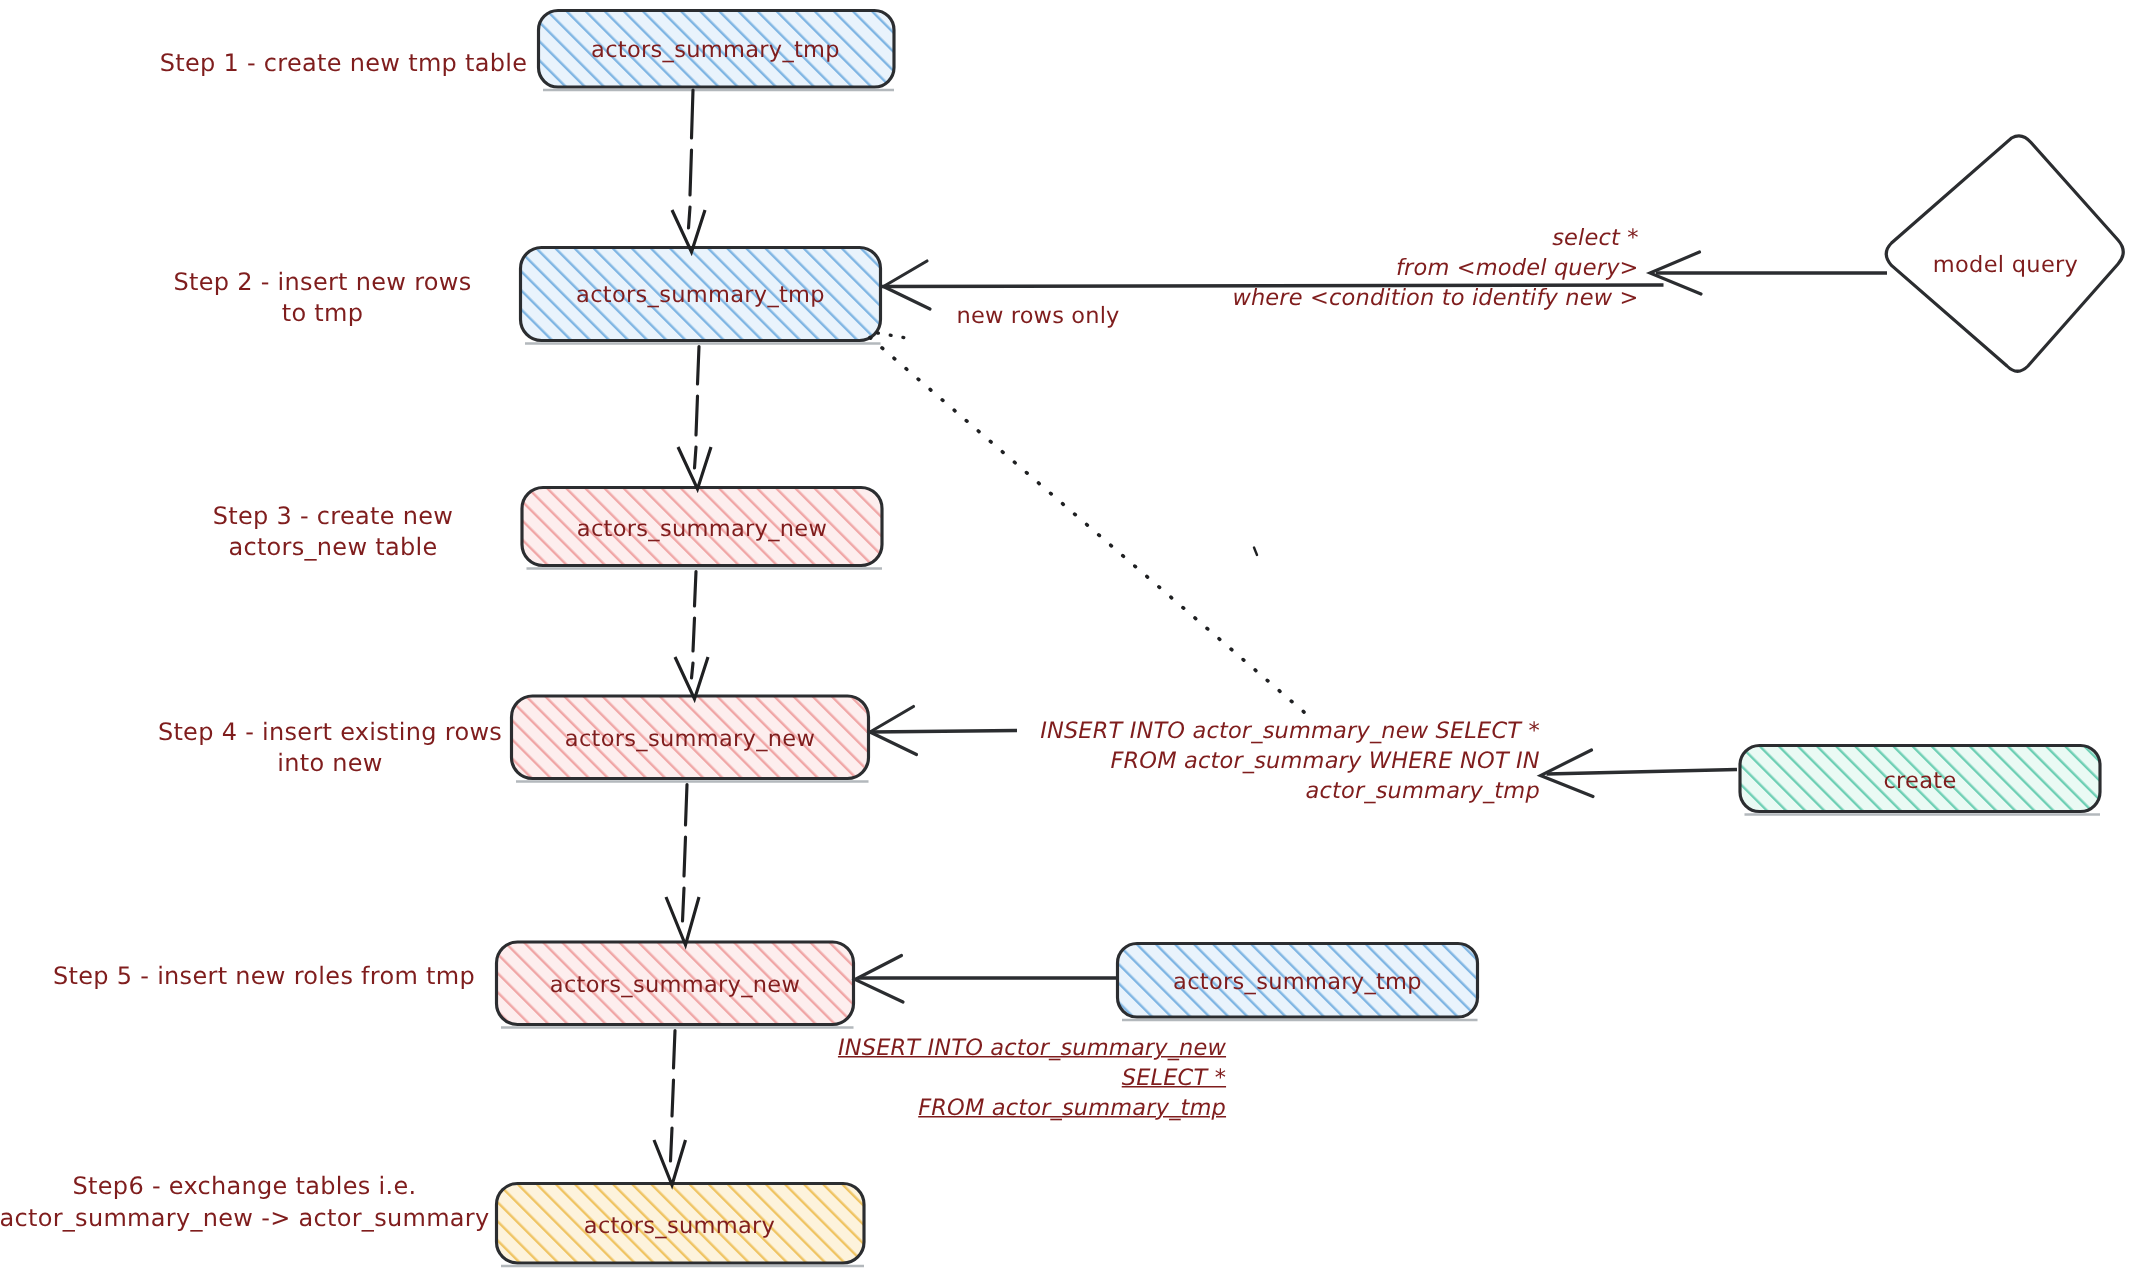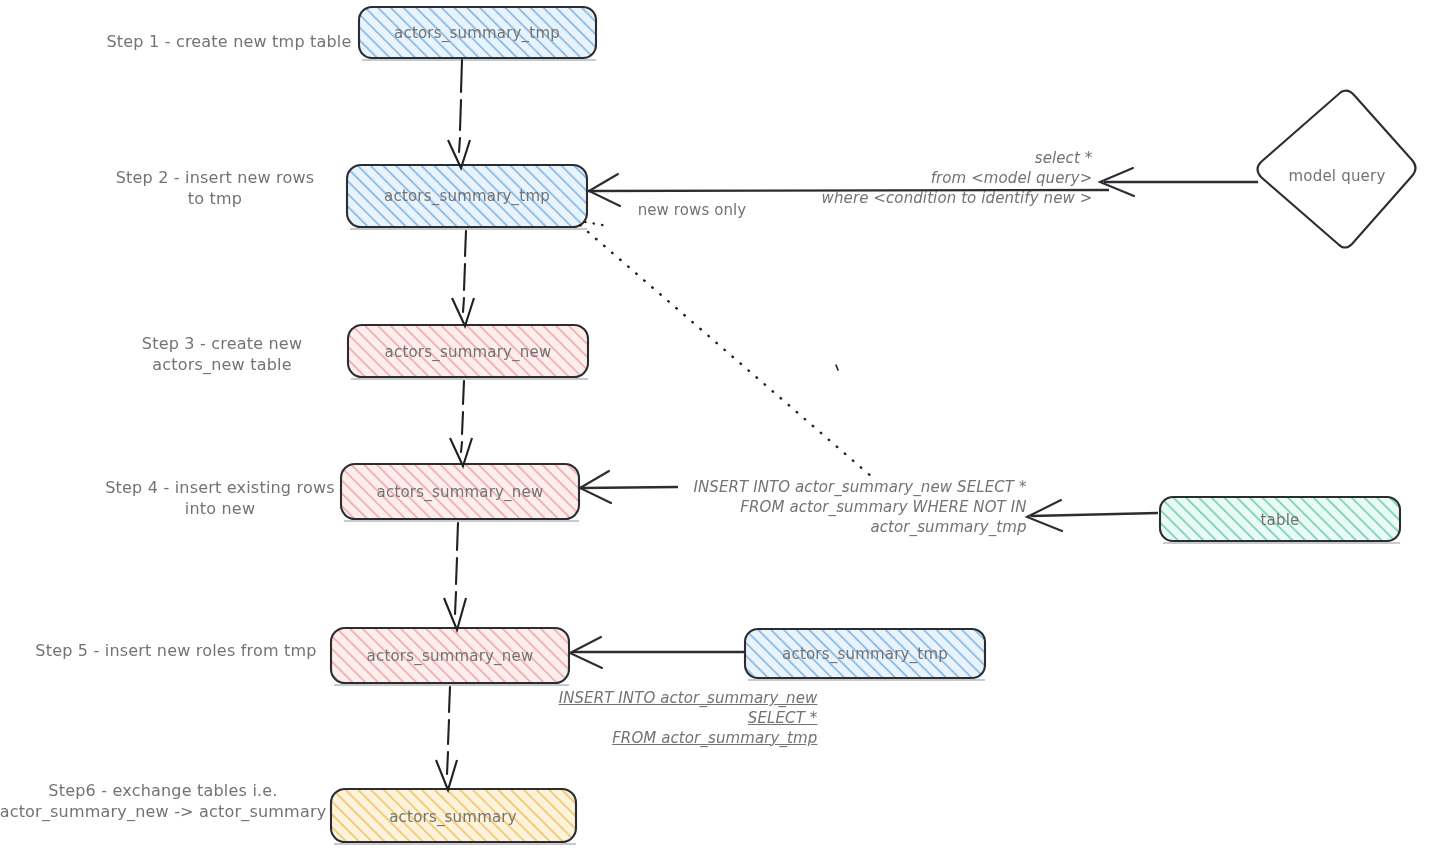--- a/index.html
+++ b/index.html
@@ -17,21 +17,21 @@
   #canvas {
     position: absolute;
     left: 0; top: 0;
     width: 1432px;
     height: 850px;
   }
   .node-label,
   .step-label,
   .edge-label {
     position: absolute;
-    color: #737373;
+    color: #7f1d1d;
     font-family: "DejaVu Sans", sans-serif;
     white-space: pre;
     line-height: 1.32;
     pointer-events: none;
   }
   .node-label {
     font-size: 15px;
     text-align: left;
     letter-spacing: 0.2px;
   }
@@ -174,21 +174,21 @@
     <path d="M601,637 L570,653 L602,668" stroke-width="2.1" stroke-linecap="round"></path>
   </g>
 
   <g>
     <path d="M836,365 L838,370" stroke="#1f2022" stroke-width="1.6" stroke-linecap="round"></path>
   </g>
 </svg>
 
 <div class="step-label center-x" style="left:229px; top:31px;">Step 1 - create new tmp table</div>
 
-<div class="step-label center-x" style="left:215px; top:167px;">Step 2 - insert new rows
+<div class="step-label center-x" style="left:215px; top:177px;">Step 2 - insert new rows
 to tmp</div>
 
 <div class="step-label center-x" style="left:222px; top:333px;text-align:center;">Step 3 - create new
 actors_new table</div>
 
 <div class="step-label center-x" style="left:200px; top:477px;margin-left:20px;">Step 4 - insert existing rows
 into new</div>
 
 <div class="step-label center-x" style="left:176px; top:640px;">Step 5 - insert new roles from tmp</div>
 
@@ -202,21 +202,21 @@
 <div class="node-label center-x" style="left:468px; top:343px;">actors_summary_new</div>
 
 <div class="node-label center-x" style="left:460px; top:483px;">actors_summary_new</div>
 
 <div class="node-label center-x" style="left:450px; top:647px;">actors_summary_new</div>
 
 <div class="node-label center-x" style="left:453px; top:808px;">actors_summary</div>
 
 <div class="node-label center-x" style="left:1337px; top:167px;">model query</div>
 
-<div class="node-label center-x" style="left:1280px; top:511px;">table</div>
+<div class="node-label center-x" style="left:1280px; top:511px;">create</div>
 
 <div class="node-label center-x" style="left:865px; top:645px;">actors_summary_tmp</div>
 
 <div class="edge-label center-x" style="left:692px; top:201px;">new rows only</div>
 
 <div class="edge-label sql center-x" style="left:957px; top:149px;">select *
 from &lt;model query&gt;
 where &lt;condition to identify new &gt;</div>
 
 <div class="edge-label sql center-x" style="left:860px; top:478px;">INSERT INTO actor_summary_new SELECT *

